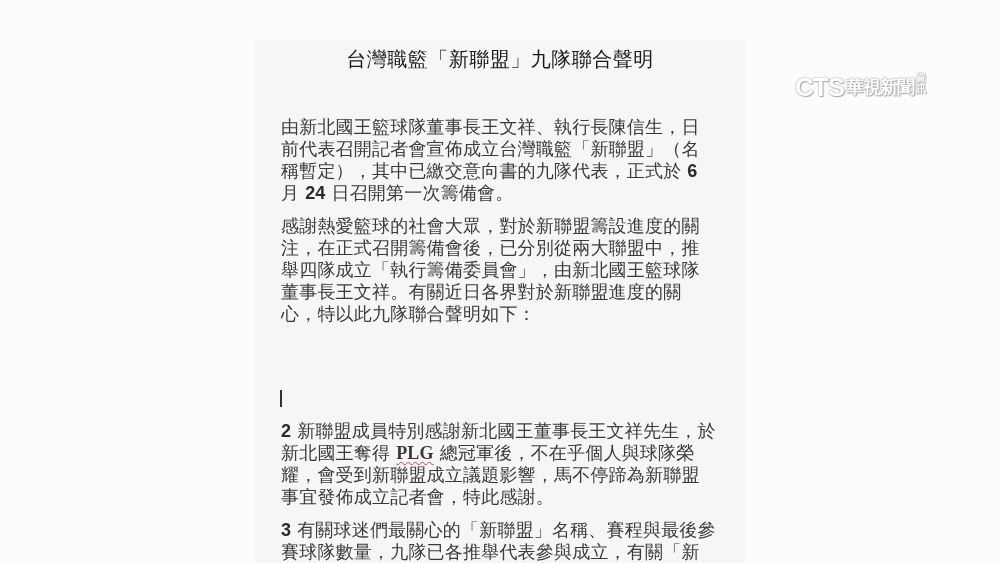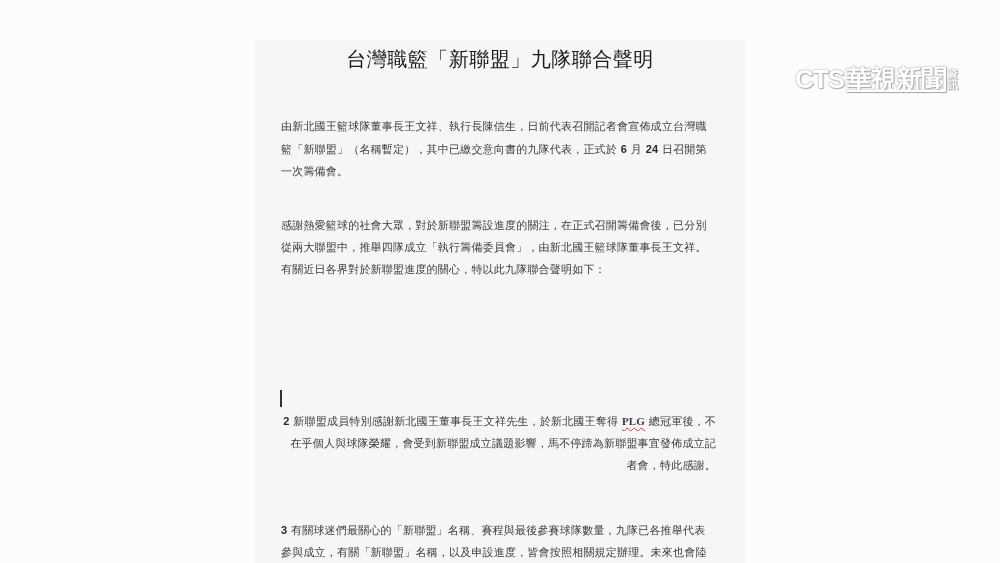--- a/index.html
+++ b/index.html
@@ -36,21 +36,21 @@
     font-size: 20px;
     line-height: 26px;
     color: #1a1a1a;
     font-family: "DejaVu Serif", "Liberation Serif", serif;
     letter-spacing: 0.5px;
   }
   .para {
     position: absolute;
     left: 26px;
     width: 435px;
-    font-size: 11px;
+    font-size: 18px;
     line-height: 22px;
     color: #3a3a3a;
     letter-spacing: 0.2px;
   }
   .para b, .num {
     font-family: "Liberation Sans", "DejaVu Sans", sans-serif;
     font-weight: bold;
     color: #2a2a2a;
   }
   .spell {
@@ -64,40 +64,39 @@
     position: absolute;
     left: 25px;
     top: 350px;
     width: 1.5px;
     height: 17px;
     background: #333;
   }
   .logo {
     position: absolute;
     left: 795px;
-    top: 24px;
+    top: 32px;
     display: flex;
-    align-items: center;
+    align-items: flex-start;
     color: #ffffff;
     font-family: "Liberation Sans", "DejaVu Sans", sans-serif;
     text-shadow: 0 0 1px #9a9a9a, 0 0 2px #b5b5b5, 1px 1px 1px #aaaaaa;
   }
   .logo .cts {
     font-size: 26px;
     font-weight: bold;
     letter-spacing: -1px;
     line-height: 30px;
   }
   .logo .cn {
-    font-size: 26px;
+    font-size: 18px;
     font-weight: bold;
     line-height: 30px;
     margin-left: 2px;
     letter-spacing: -1px;
-    text-decoration: underline;
   }
   .logo .sub {
     display: flex;
     flex-direction: column;
     font-size: 10px;
     line-height: 11px;
     font-weight: bold;
     margin-left: 2px;
   }
 </style>
@@ -110,21 +109,21 @@
 
     <div class="title">台灣職籃「新聯盟」九隊聯合聲明</div>
 
     <div class="para" style="top:76px;"><span>由新北國王籃球隊董事長王文祥、執行長陳信生，日前代表召開記者會宣佈成立台灣職籃「新聯盟」（名稱暫定），其中已繳交意向書的九隊代表，正式於 </span><b>6</b><span> 月 </span><b>24</b><span> 日召開第一次籌備會。</span></div>
 
     <div class="para" style="top:175px;">感謝熱愛籃球的社會大眾，對於新聯盟籌設進度的關注，在正式召開籌備會後，已分別從兩大聯盟中，推舉四隊成立「執行籌備委員會」，由新北國王籃球隊董事長王文祥。有關近日各界對於新聯盟進度的關心，特以此九隊聯合聲明如下：</div>
 
 
     <div class="cursor"></div>
 
-    <div class="para" style="top:370px;text-align:right;"><b>2</b><span> 新聯盟成員特別感謝新北國王董事長王文祥先生，於新北國王奪得 </span><span class="spell">PLG</span><span> 總冠軍後，不在乎個人與球隊榮耀，會受到新聯盟成立議題影響，馬不停蹄為新聯盟事宜發佈成立記者會，特此感謝。</span></div>
+    <div class="para" style="top:380px;"><b>2</b><span> 新聯盟成員特別感謝新北國王董事長王文祥先生，於新北國王奪得 </span><span class="spell">PLG</span><span> 總冠軍後，不在乎個人與球隊榮耀，會受到新聯盟成立議題影響，馬不停蹄為新聯盟事宜發佈成立記者會，特此感謝。</span></div>
 
     <div class="para" style="top:479px;"><b>3</b><span> 有關球迷們最關心的「新聯盟」名稱、賽程與最後參賽球隊數量，九隊已各推舉代表參與成立，有關「新聯盟」名稱，以及申設進度，皆會按照相關規定辦理。未來也會陸續向喜愛籃球的朋友，分享最新進度。</span></div>
 
   </div>
 
   <div class="logo">
     <span class="cts">CTS</span>
     <span class="cn">華視新聞</span>
     <span class="sub">
       <span>資</span>

